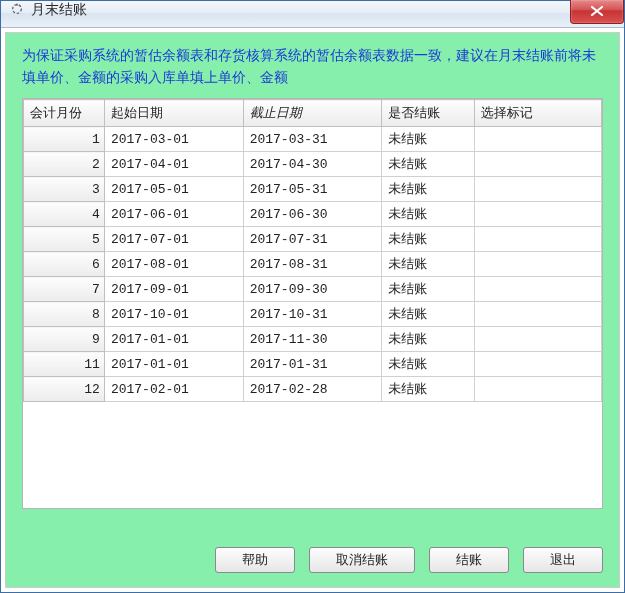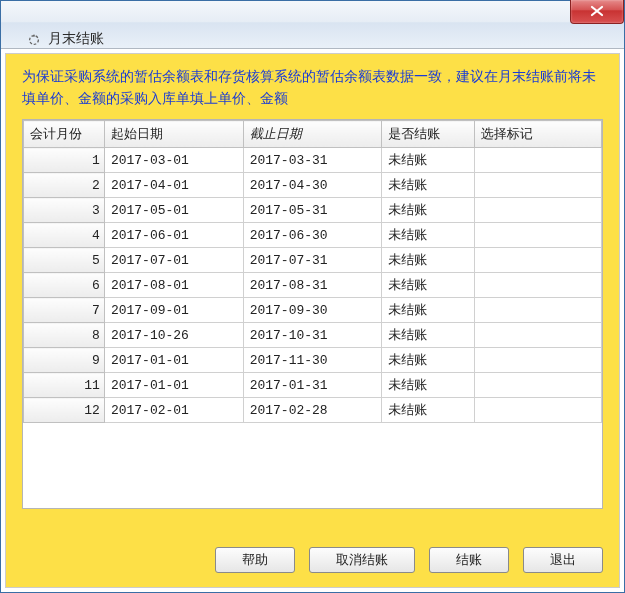--- a/index.html
+++ b/index.html
@@ -13,26 +13,26 @@
   }
   .window {
     width: 625px;
     height: 593px;
     background: #fff;
     border: 1px solid #3a6ea5;
     display: flex;
     flex-direction: column;
   }
   .titlebar {
-    height: 48px;
+    height: 27px;
     background: linear-gradient(to bottom, #f4f7fb 0%, #e6edf5 45%, #d9e4f1 46%, #e9f0f8 100%);
     border-bottom: 1px solid #b0b8c2;
     display: flex;
-    align-items: flex-end;
-    padding: 0 0 0 25px;
+    align-items: flex-start;
+    padding: 0 0 0 8px;
     position: relative;
   }
   .titlebar .icon {
     width: 16px; height: 16px;
     margin-right: 6px;
     display: flex; align-items: center; justify-content: center;
     color: #555;
   }
   .titlebar .title {
     color: #2a2a2a;
@@ -55,21 +55,21 @@
     font-weight: bold;
     font-size: 14px;
     cursor: pointer;
     box-shadow: inset 0 0 2px rgba(255,255,255,0.5);
   }
   .content {
     flex: 1;
     padding: 12px 16px 10px 16px;
     display: flex;
     flex-direction: column;
-    background: #fde047;
+    background: #86efac;
     border: 1px solid #ccc;
     margin: 4px;
   }
   .instruction {
     color: #1a3bd6;
     font-size: 14px;
     line-height: 1.55;
     margin-bottom: 10px;
   }
   .grid-wrap {
@@ -211,21 +211,21 @@
             </tr>
             <tr>
               <td class="rownum">7</td>
               <td>2017-09-01</td>
               <td>2017-09-30</td>
               <td>未结账</td>
               <td></td>
             </tr>
             <tr>
               <td class="rownum">8</td>
-              <td>2017-10-26</td>
+              <td>2017-10-01</td>
               <td>2017-10-31</td>
               <td>未结账</td>
               <td></td>
             </tr>
             <tr>
               <td class="rownum">9</td>
               <td>2017-01-01</td>
               <td>2017-11-30</td>
               <td>未结账</td>
               <td></td>

